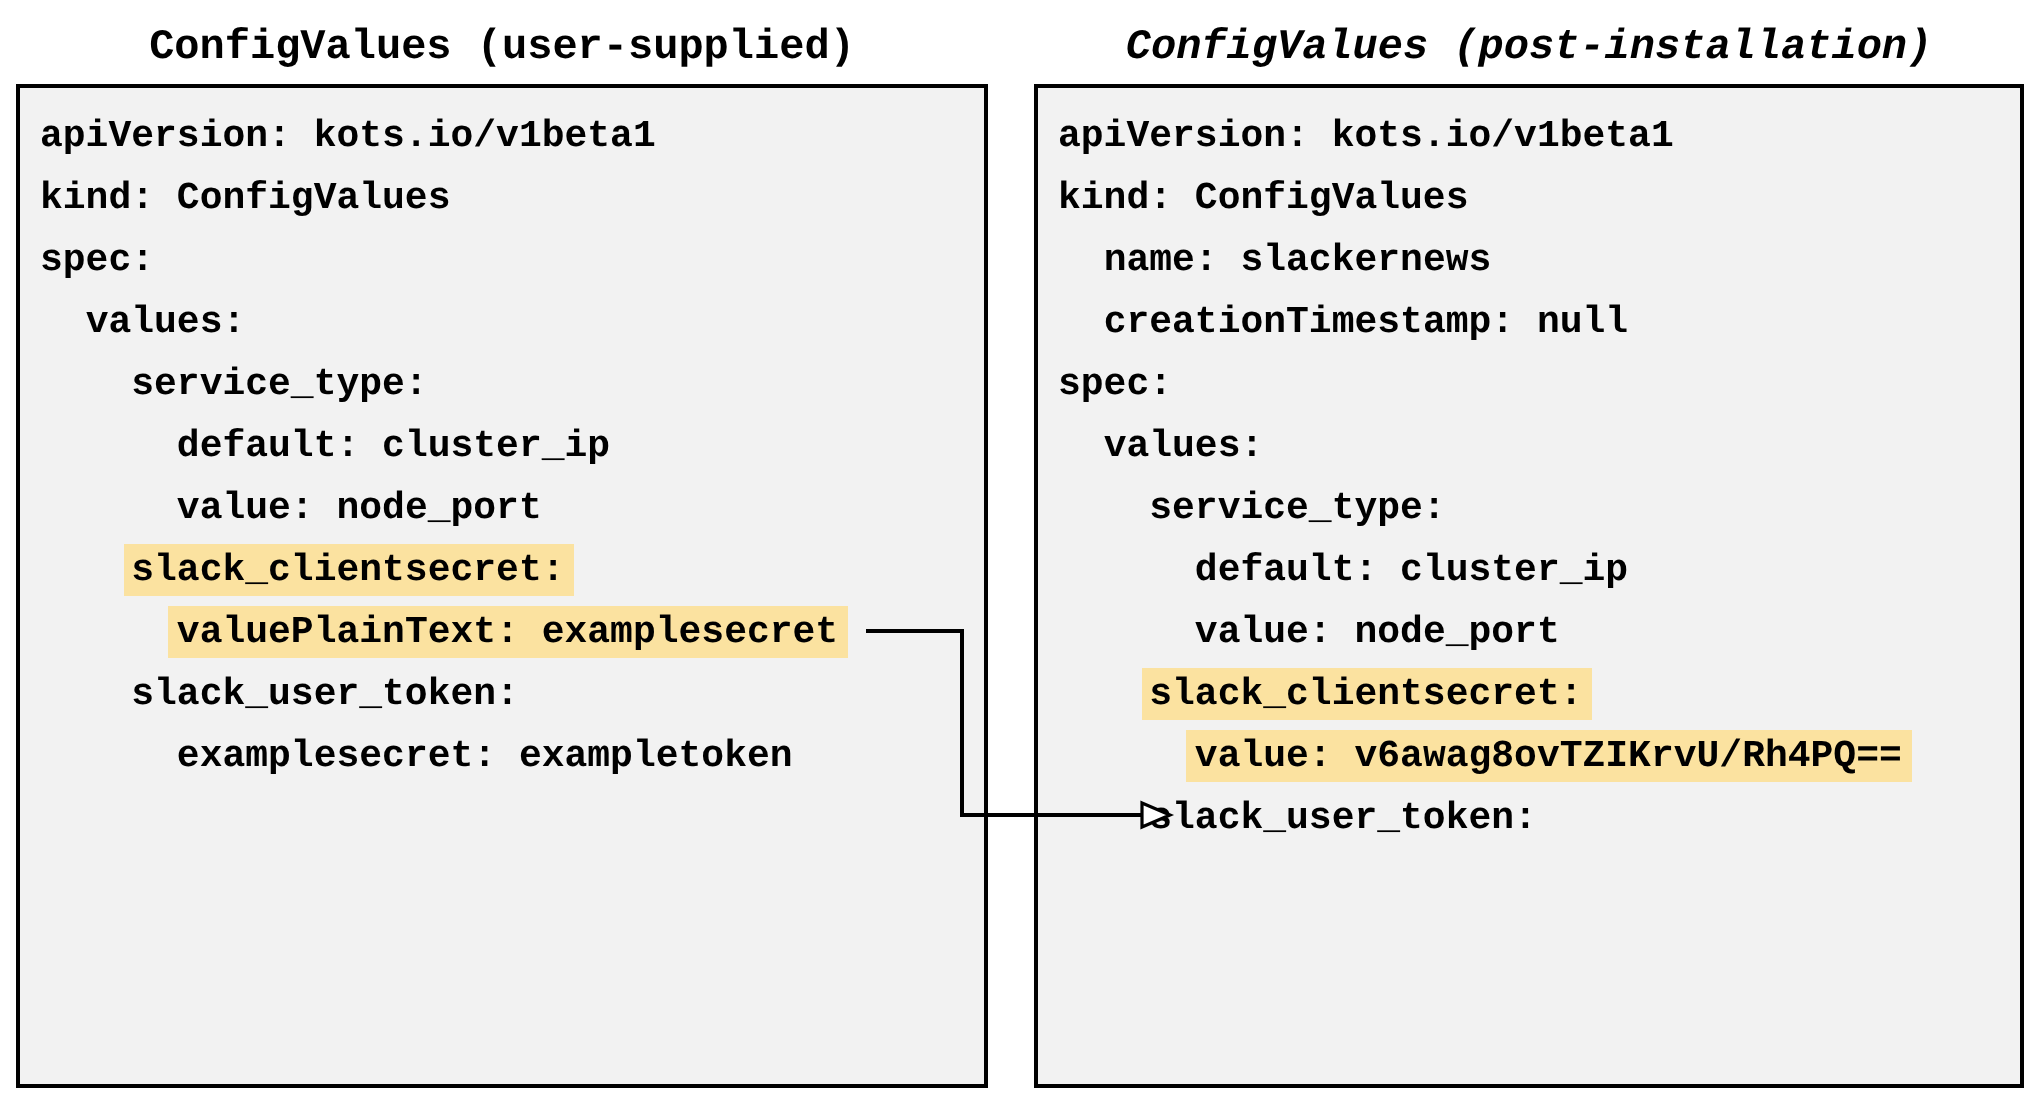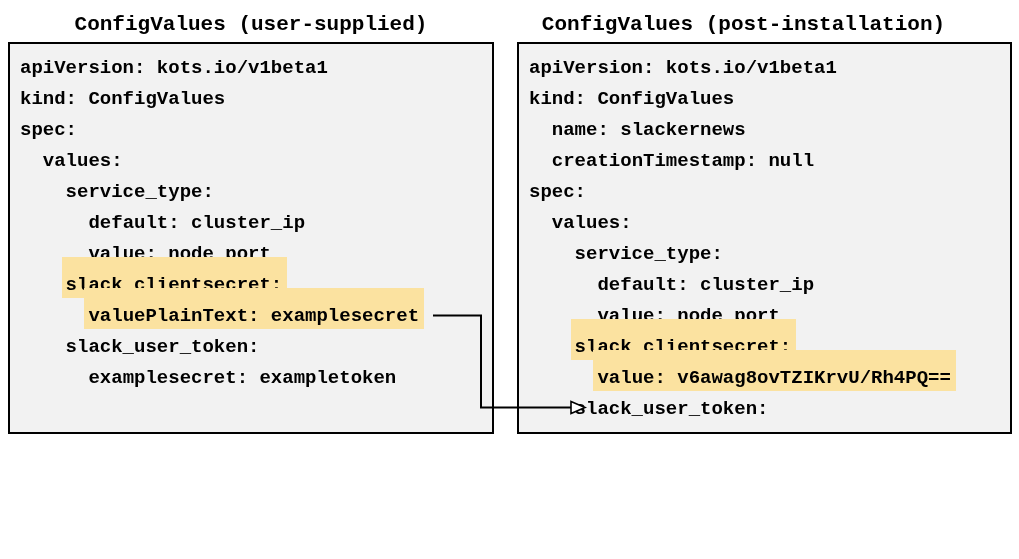--- a/index.html
+++ b/index.html
@@ -24,45 +24,45 @@
     top: 12px;
     height: 26px;
     line-height: 26px;
     text-align: center;
     font-size: 21px;
     font-weight: bold;
     color: var(--text);
     white-space: pre;
   }
   #title-left  { left: 8px;   width: 486px; }
-  #title-right { left: 496px; width: 495px; }
+  #title-right { left: 517px; width: 495px; font-style: italic; }
   .panel {
     position: absolute;
     top: 42px;
-    height: 392px;
+    height: 502px;
     background: var(--panel-bg);
     border: 2px solid var(--panel-border);
   }
   #panel-left  { left: 8px;   width: 486px; }
   #panel-right { left: 517px; width: 495px; }
   .code {
     padding: 9px 4px 0 10px;
   }
   .code-line {
     white-space: pre;
     font-size: 19px;
     font-weight: bold;
     line-height: 31px;
     height: 31px;
     color: var(--text);
   }
   .code-line span { padding: 2px 0; }
   .code-line span.hl {
     background: var(--hl);
-    padding: 17px 5px 2px 4px;
+    padding: 2px 5px 2px 4px;
     margin-left: -4px;
   }
   #arrow-overlay {
     position: absolute;
     left: 0; top: 0;
     width: 1019px;
     height: 559px;
     pointer-events: none;
   }
 </style>

